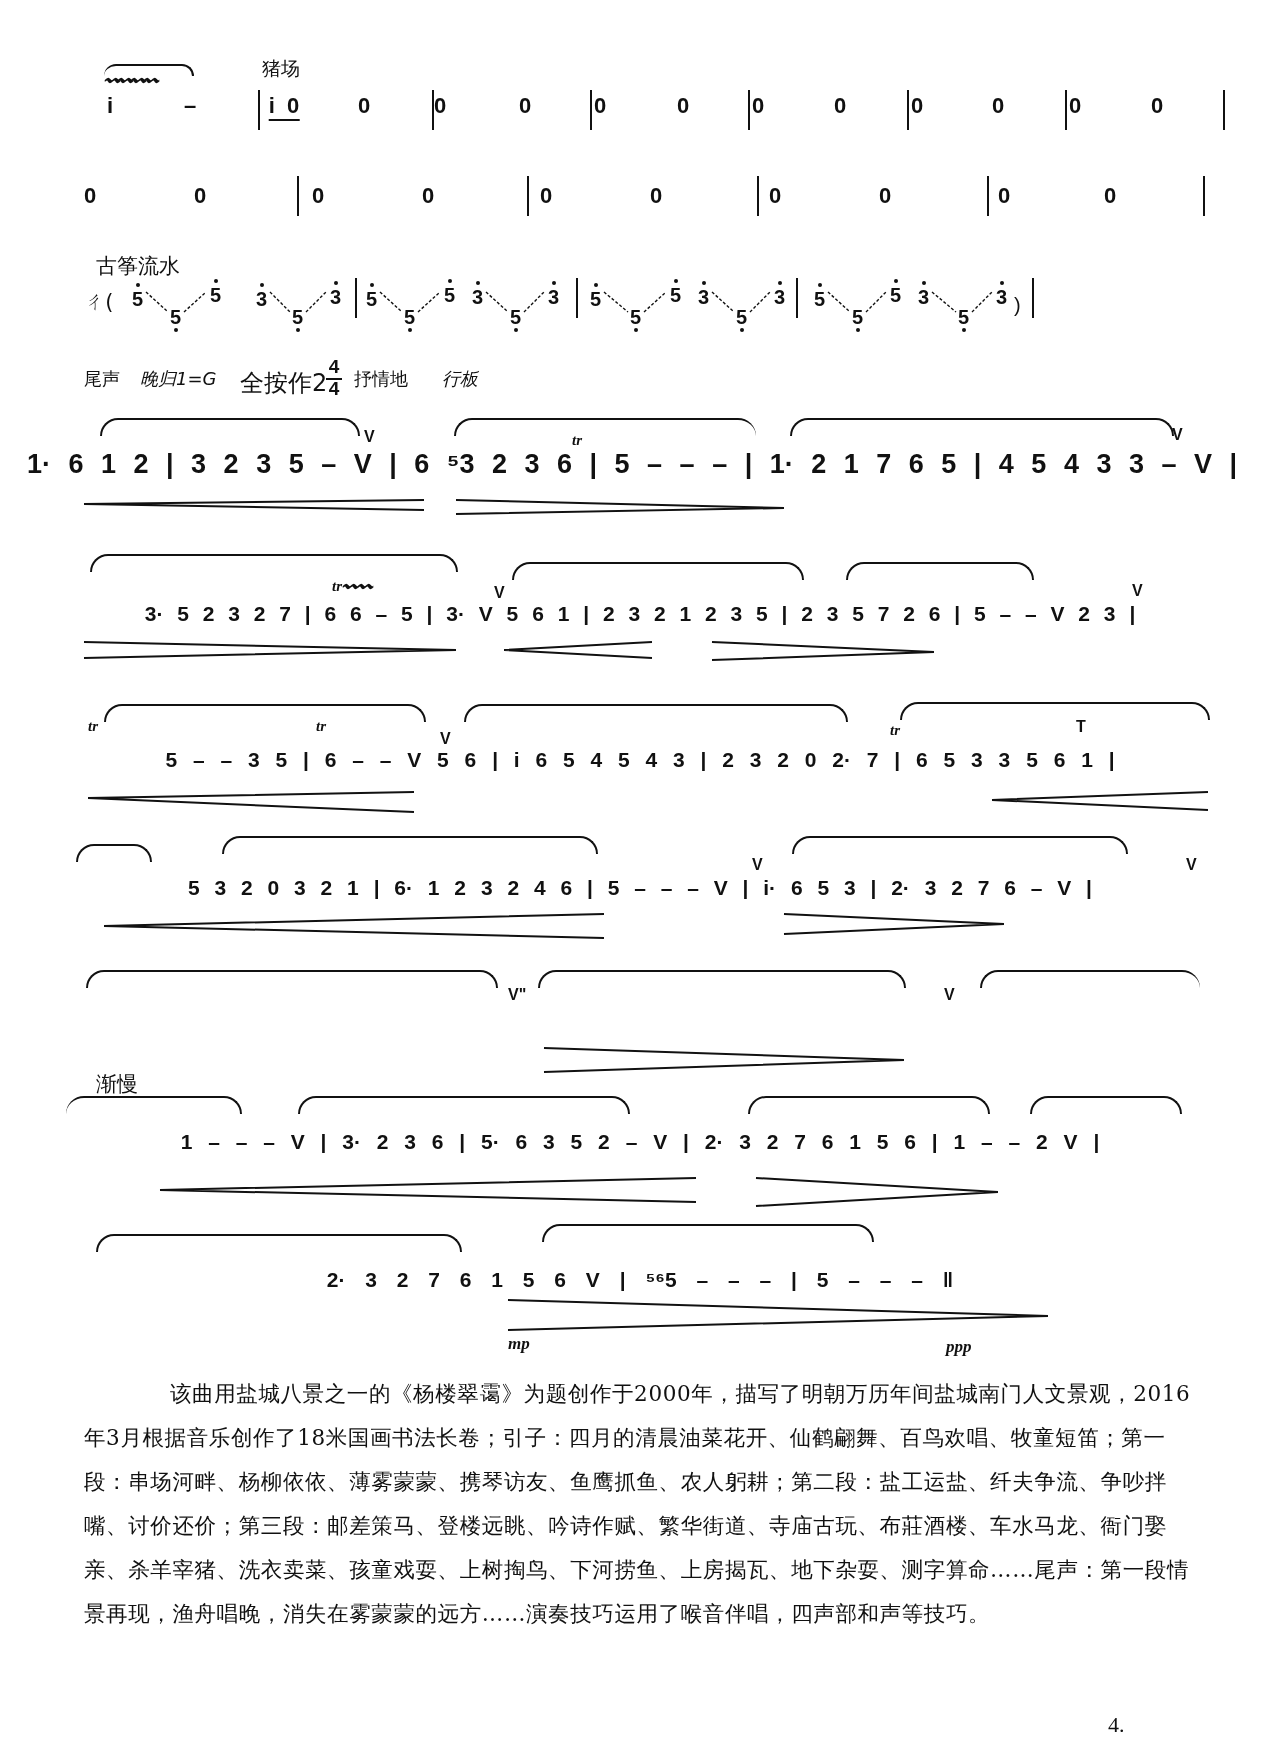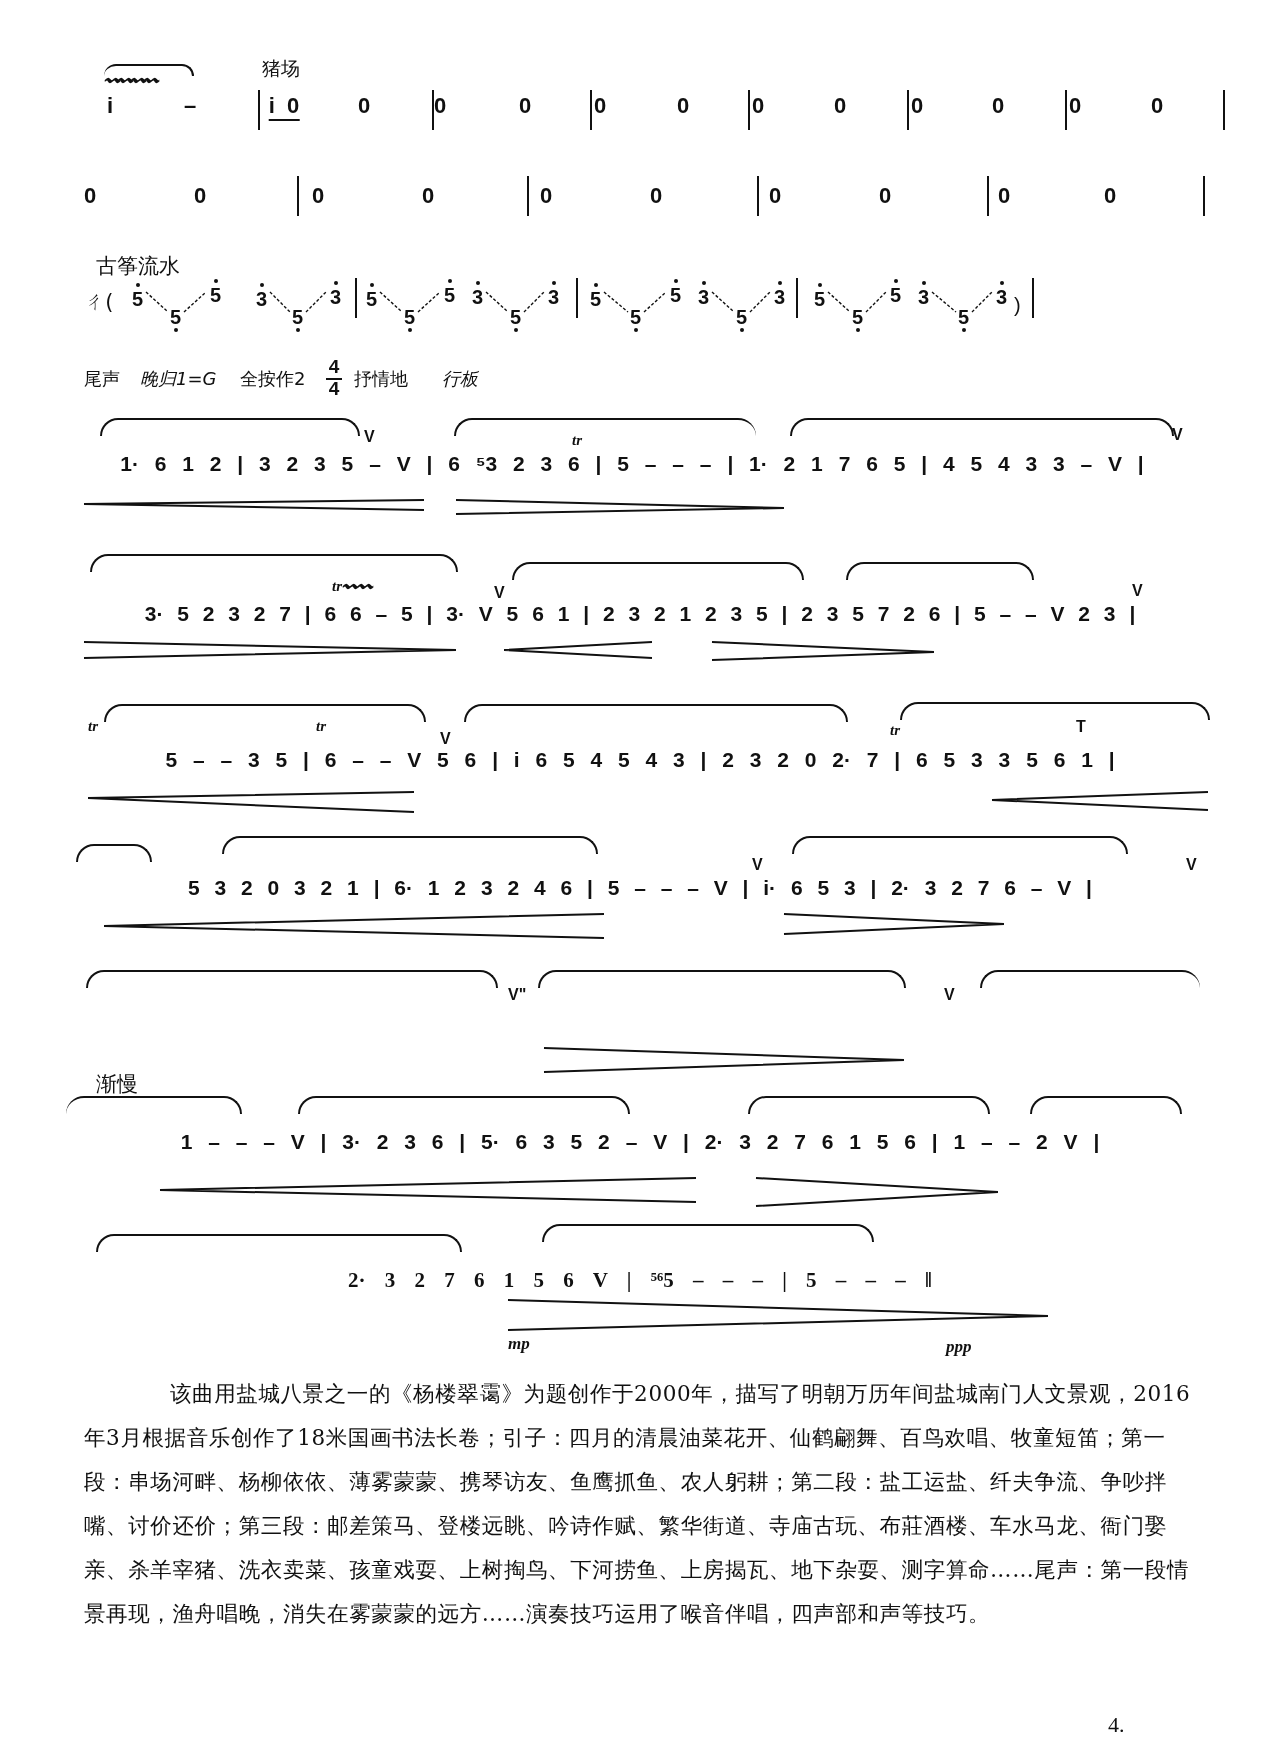--- a/index.html
+++ b/index.html
@@ -141,36 +141,36 @@
         <rect x="796" y="30" width="2" height="40"></rect>
         <rect x="1032" y="30" width="2" height="40"></rect>
     </g>
     <text x="1014" y="64" font-family="Liberation Sans, sans-serif" font-size="20" fill="#111">)</text>
   </svg>
 </div>
 
 <div class="row" style="top:355px;height:50px;">
   <span class="label" style="left:84px;top:12px;font-size:18px;">尾声</span>
   <span class="label" style="left:140px;top:12px;font-size:18px;font-style:italic;">晚归1=G</span>
-  <span class="label" style="left:240px;top:12px;font-size:18px;">全按作2</span>
+  <span class="label" style="left:240px;top:12px;font-size:24px;">全按作2</span>
   <span class="note" style="left:334px;top:0px;font-size:19px;">4</span>
   <span class="note" style="left:334px;top:22px;font-size:19px;">4</span>
   <div style="position:absolute;left:326px;top:23px;width:16px;height:2px;background:#111;"></div>
   <span class="label" style="left:354px;top:12px;font-size:18px;">抒情地</span>
   <span class="label" style="left:442px;top:12px;font-size:18px;font-style:italic;">行板</span>
 </div>
 
 <div class="row" style="top:410px;height:110px;">
   <div class="slur" style="left:100px;top:8px;width:256px;"></div>
   <div class="slur" style="left:454px;top:8px;width:300px;border-right:none;"></div>
   <div class="slur" style="left:790px;top:8px;width:380px;"></div>
   <span class="breath" style="left:364px;top:18px;">V</span>
   <span class="breath" style="left:1172px;top:16px;">V</span>
   <span class="tr" style="left:572px;top:22px;">tr</span>
-  <span class="note" style="left:632px;top:42px;font-size:21px;word-spacing:10px;">1· 6 1 2 | 3 2 3 5 – V | 6 ⁵3 2 3 6 | 5 – – – | 1· 2 1 7 6 5 | 4 5 4 3 3 – V |</span>
+  <span class="note" style="left:632px;top:42px;font-size:27px;word-spacing:10px;">1· 6 1 2 | 3 2 3 5 – V | 6 ⁵3 2 3 6 | 5 – – – | 1· 2 1 7 6 5 | 4 5 4 3 3 – V |</span>
   <svg class="hair" style="left:84px;top:88px;" width="1200" height="30">
     <path d="M0 6 L340 2 M0 6 L340 12" stroke="#111" stroke-width="2" fill="none"></path>
     <path d="M372 2 L700 10 M372 16 L700 10" stroke="#111" stroke-width="2" fill="none"></path>
   </svg>
 </div>
 
 <div class="row" style="top:548px;height:110px;">
   <div class="slur" style="left:90px;top:6px;width:364px;"></div>
   <div class="slur" style="left:512px;top:14px;width:288px;"></div>
   <div class="slur" style="left:846px;top:14px;width:184px;"></div>
@@ -234,21 +234,21 @@
   <span class="note" style="left:640px;top:70px;font-size:21px;word-spacing:10px;">1 – – – V | 3· 2 3 6 | 5· 6 3 5 2 – V | 2· 3 2 7 6 1 5 6 | 1 – – 2 V |</span>
   <svg class="hair" style="left:160px;top:118px;" width="1200" height="40">
     <path d="M0 12 L536 0 M0 12 L536 24" stroke="#111" stroke-width="2" fill="none"></path>
     <path d="M596 0 L838 14 M596 28 L838 14" stroke="#111" stroke-width="2" fill="none"></path>
   </svg>
 </div>
 
 <div class="row" style="top:1220px;height:140px;">
   <div class="slur" style="left:96px;top:14px;width:362px;"></div>
   <div class="slur" style="left:542px;top:4px;width:328px;"></div>
-  <span class="note" style="left:640px;top:48px;font-size:21px;word-spacing:14px;font-family:Liberation Serif, serif;">2· 3 2 7 6 1 5 6 V | ⁵⁶5 – – – | 5 – – – ‖</span>
+  <span class="note" style="left:640px;top:48px;font-size:21px;word-spacing:14px;">2· 3 2 7 6 1 5 6 V | ⁵⁶5 – – – | 5 – – – ‖</span>
   <svg class="hair" style="left:508px;top:80px;" width="600" height="40">
     <path d="M0 0 L540 16 M0 30 L540 16" stroke="#111" stroke-width="2" fill="none"></path>
   </svg>
   <span class="tr" style="left:508px;top:114px;font-size:17px;">mp</span>
   <span class="tr" style="left:946px;top:117px;font-size:17px;">ppp</span>
 </div>
 
 <div class="para" style="top:1372px;text-indent:86px;">
   <span>该曲用盐城八景之一的《杨楼翠霭》为题创作于2000年，描写了明朝万历年间盐城南门人文景观，2016年3月根据音乐创作了18米国画书法长卷；引子：四月的清晨油菜花开、仙鹤翩舞、百鸟欢唱、牧童短笛；第一段：串场河畔、杨柳依依、薄雾蒙蒙、携琴访友、鱼鹰抓鱼、农人躬耕；第二段：盐工运盐、纤夫争流、争吵拌嘴、讨价还价；第三段：邮差策马、登楼远眺、吟诗作赋、繁华街道、寺庙古玩、布莊酒楼、车水马龙、衙门娶亲、杀羊宰猪、洗衣卖菜、孩童戏耍、上树掏鸟、下河捞鱼、上房揭瓦、地下杂耍、测字算命……尾声：第一段情景再现，渔舟唱晚，消失在雾蒙蒙的远方……演奏技巧运用了喉音伴唱，四声部和声等技巧。</span>
 </div>

